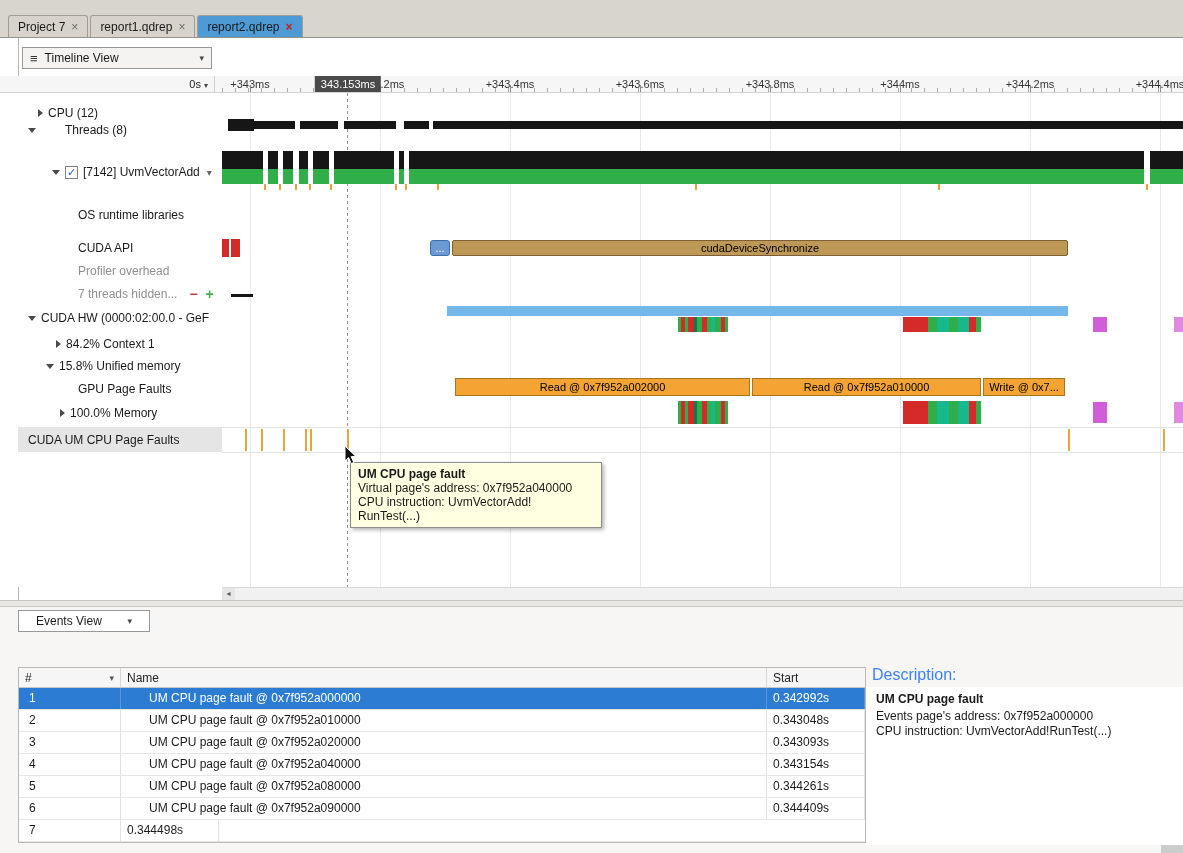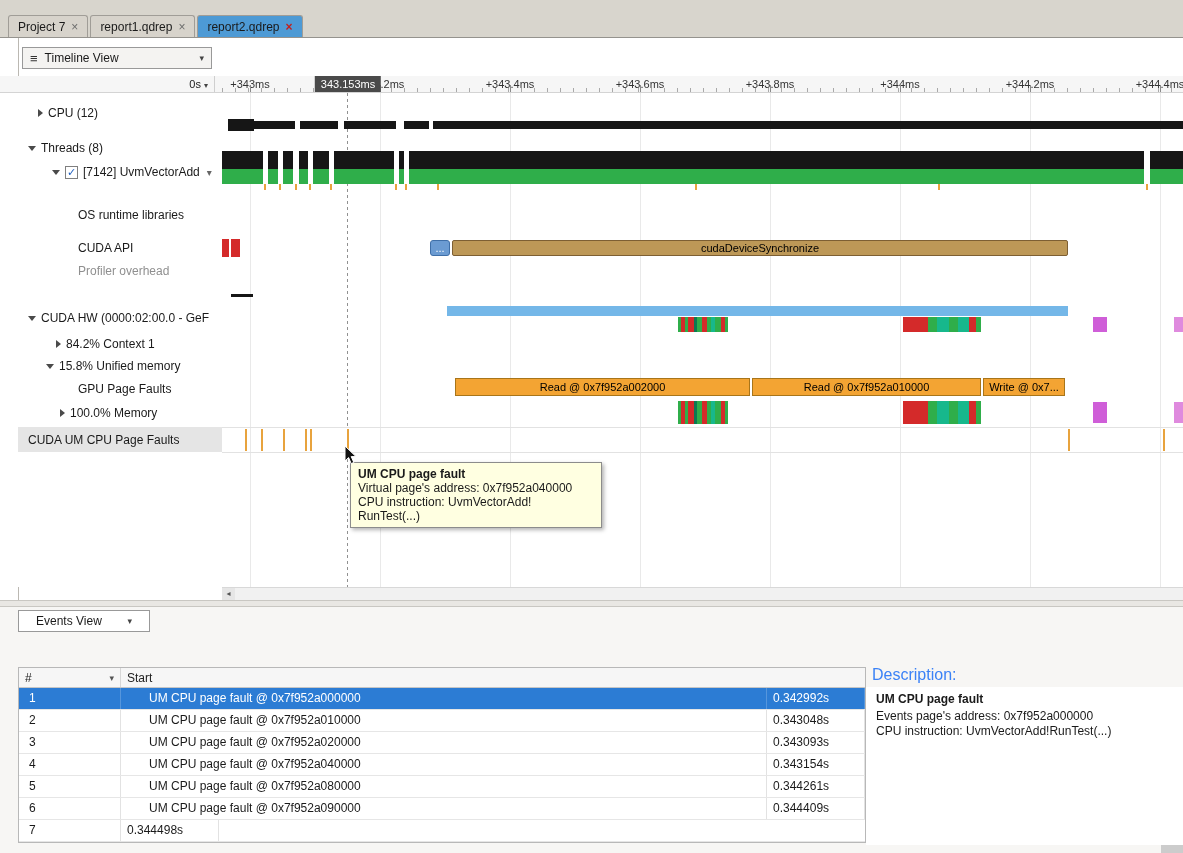--- a/index.html
+++ b/index.html
@@ -136,38 +136,43 @@
       <i class="tick-mark" style="left: 900px;"></i>
       <i class="tick-mark" style="left: 1030px;"></i>
       <i class="tick-mark" style="left: 1160px;"></i>
     </div>
 
   <div class="sidebar">
       <div class="srow" style="top: 10px; padding-left: 20px;">
         <span class="arr right"></span>
         <span>CPU (12)</span>
       </div>
-      <div class="srow" style="top: 45px; padding-left: 10px;">
+      <div class="srow" style="top: 27px; padding-left: 10px; gap: 24px;">
         <span class="arr down"></span>
         <span>Threads (8)</span>
       </div>
       <div class="srow" style="top: 69px; padding-left: 34px;">
         <span class="arr down"></span>
         <span class="cbx">✓</span>
         <span>[7142] UvmVectorAdd</span>
         <span class="ddarr">▾</span>
       </div>
       <div class="srow" style="top: 112px; padding-left: 60px;">
         <span>OS runtime libraries</span>
       </div>
       <div class="srow mut" style="top: 168px; padding-left: 60px;">
         <span>Profiler overhead</span>
       </div>
       <div class="srow" style="top: 145px; padding-left: 60px;">
         <span>CUDA API</span>
+      </div>
+      <div class="srow mut" style="top: 191px; padding-left: 60px;">
+        <span>7 threads hidden...</span>
+        <span class="minus">−</span>
+        <span class="plus">+</span>
       </div>
       <div class="srow" style="top: 215px; padding-left: 10px;">
         <span class="arr down"></span>
         <span>CUDA HW (0000:02:00.0 - GeF</span>
       </div>
       <div class="srow" style="top: 241px; padding-left: 38px;">
         <span class="arr right"></span>
         <span>84.2% Context 1</span>
       </div>
       <div class="srow" style="top: 263px; padding-left: 28px;">
@@ -312,20 +317,21 @@
     <span>Events View</span>
     <span class="dd">▾</span>
   </div>
 
   <div class="etable">
     <div class="ehead">
       <div class="hcell c0">
         <span>#</span>
         <span class="harr">▾</span>
       </div>
+      <div class="hcell c1">Name</div>
       <div class="hcell c2">Start</div>
     </div>
     <div>
         <div class="trow sel">
           <div class="tcell c0">1</div>
           <div class="tcell c1">UM CPU page fault @ 0x7f952a000000</div>
           <div class="tcell c2">0.342992s</div>
         </div>
         <div class="trow">
           <div class="tcell c0">2</div>

